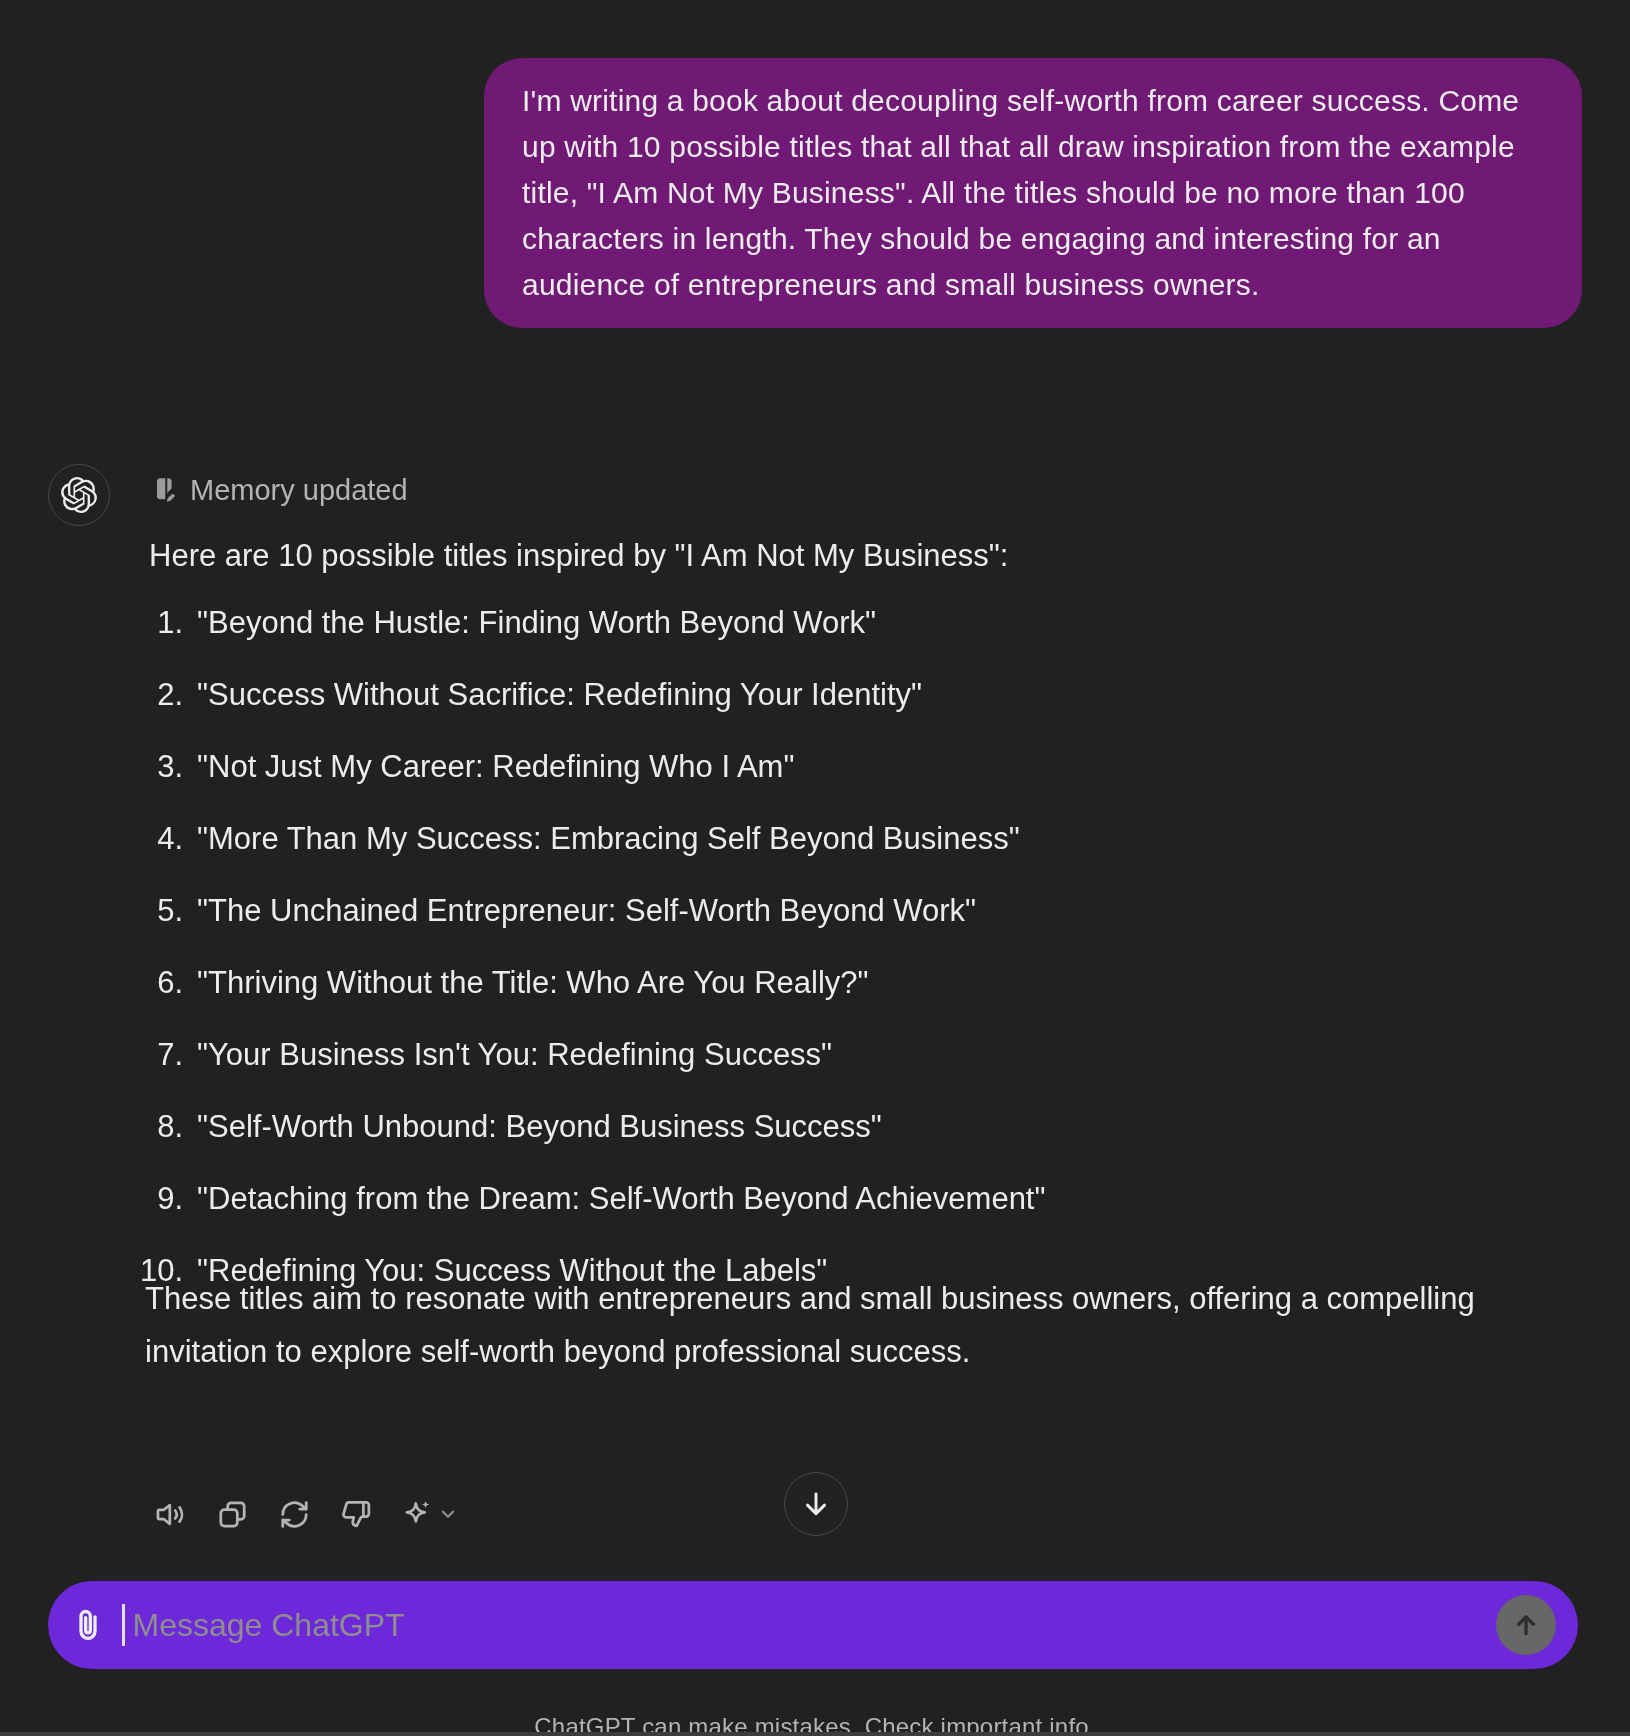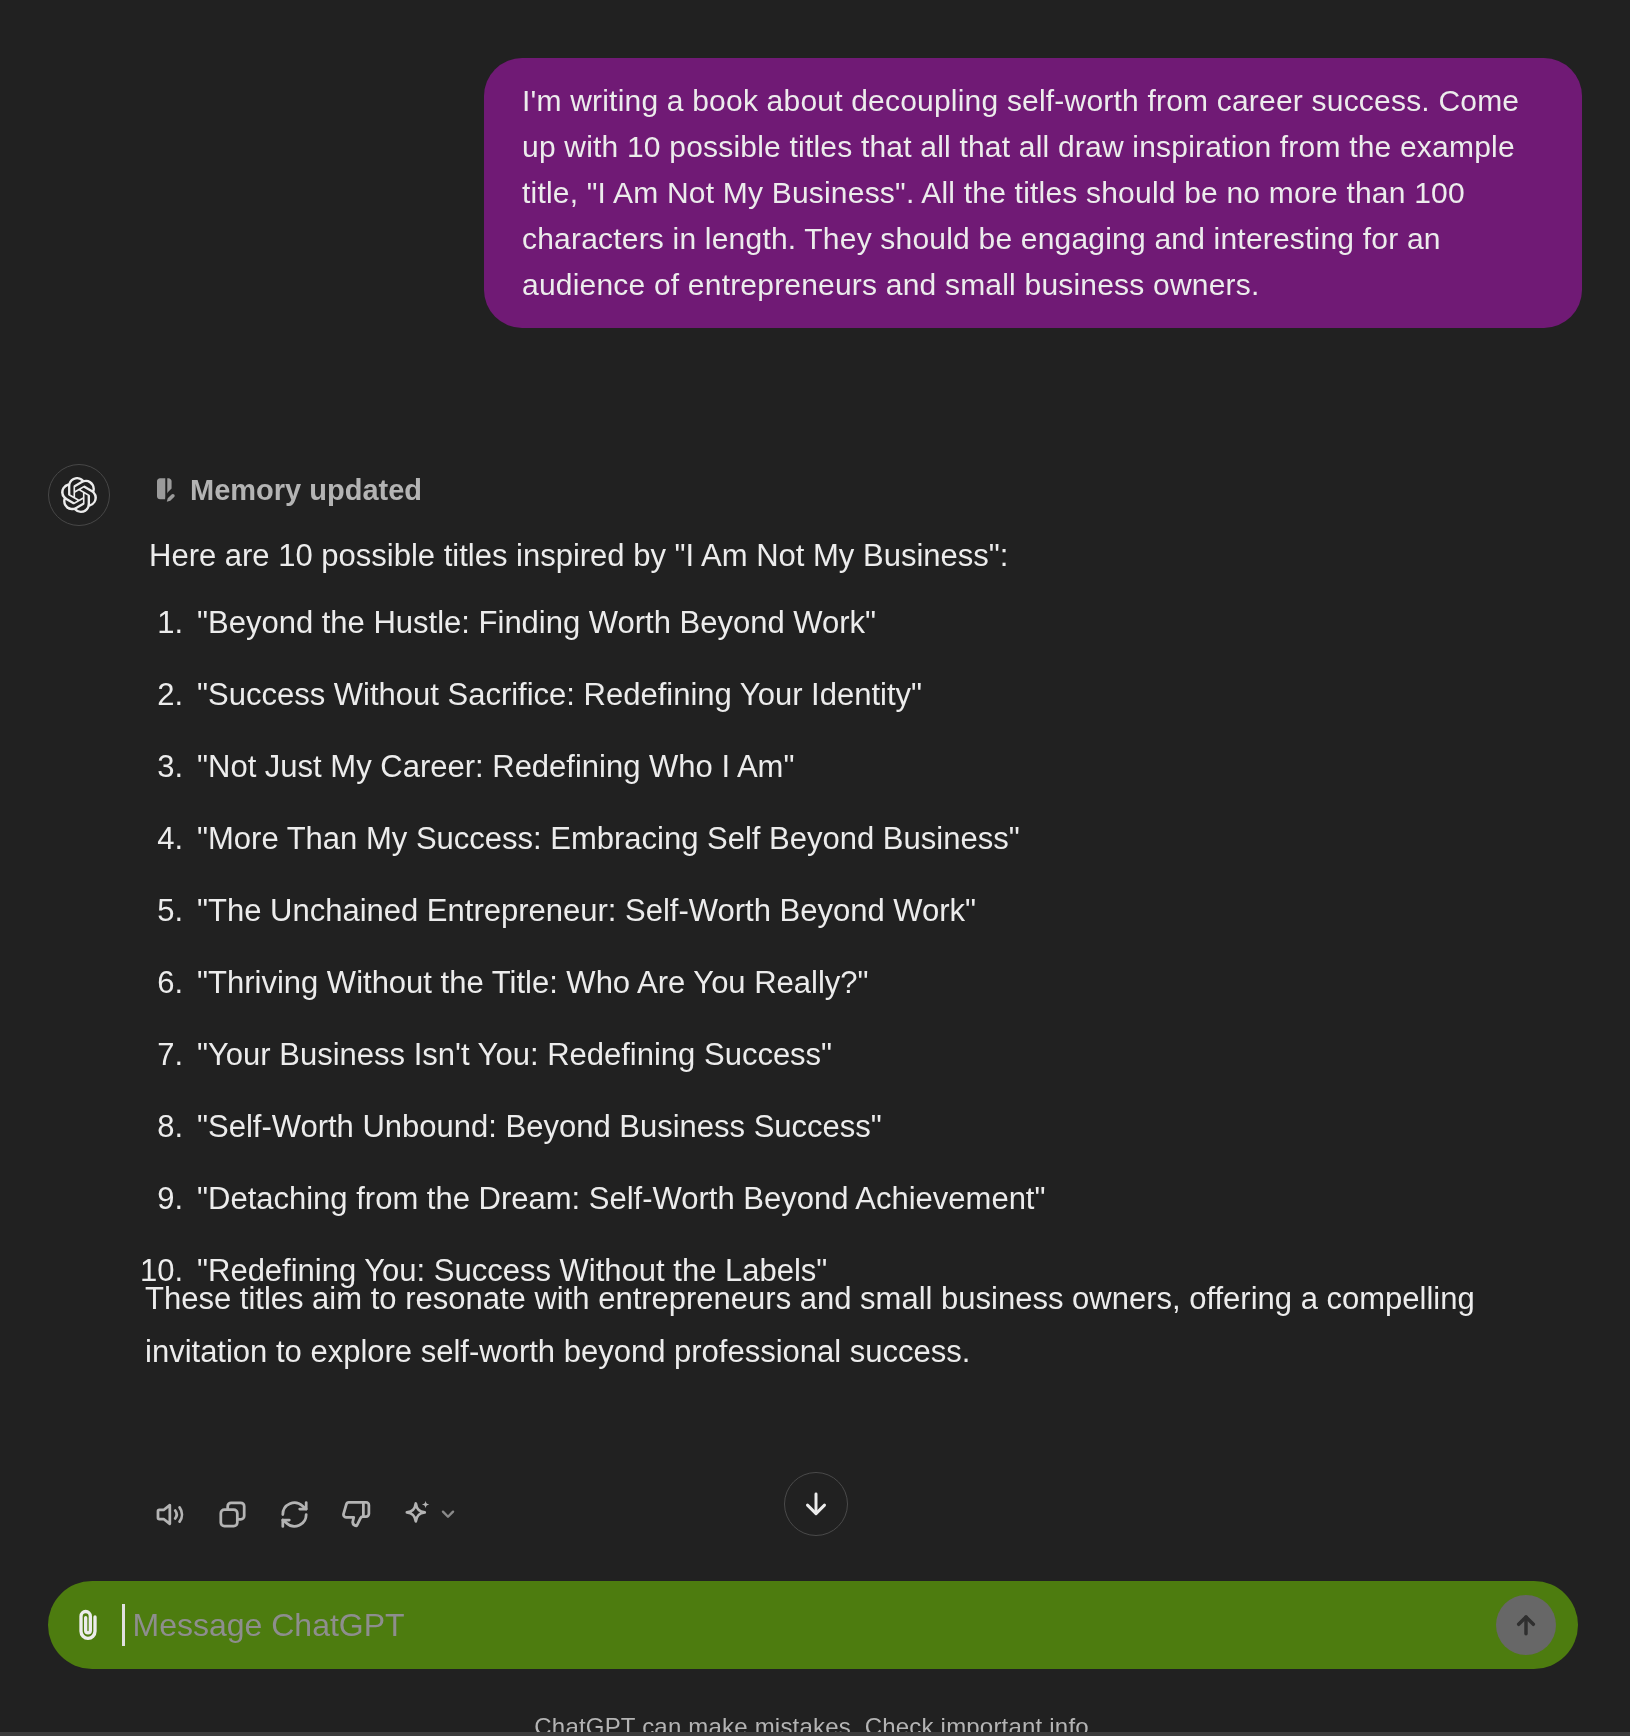--- a/index.html
+++ b/index.html
@@ -18,21 +18,21 @@
   
   .avatar{
     position:absolute;left:48px;top:464px;width:62px;height:62px;box-sizing:border-box;
     border:1.5px solid #474747;border-radius:50%;
     display:flex;align-items:center;justify-content:center;
   }
   .avatar svg{width:36px;height:36px;fill:#ececec;}
   .memory-badge{
     position:absolute;left:150px;top:473px;height:34px;
     display:flex;align-items:center;gap:12px;
-    color:#b4b4b4;font-size:29px;font-weight:700;cursor:pointer;
+    color:#b4b4b4;font-size:29px;font-weight:400;cursor:pointer;
   }
   .memory-badge svg{width:28px;height:28px;}
   .intro{
     position:absolute;left:145px;top:526px;margin:4px;
     font-size:31px;line-height:52px;color:#ececec;
   }
   ol.titles{
     position:absolute;left:145px;top:597px;margin:0;padding:0;
     list-style:none;counter-reset:item;
     font-size:31px;color:#ececec;
@@ -65,21 +65,21 @@
   .scroll-btn{
     position:absolute;left:784px;top:1472px;width:64px;height:64px;box-sizing:border-box;
     border-radius:50%;background:#212121;border:1.5px solid #4a4a4a;cursor:pointer;
     display:flex;align-items:center;justify-content:center;padding:0;
   }
   .scroll-btn svg{width:34px;height:34px;stroke:#ececec;fill:none;
     stroke-width:2.1;stroke-linecap:round;stroke-linejoin:round;}
   
   .composer{
     position:absolute;left:48px;top:1581px;width:1530px;height:88px;box-sizing:border-box;
-    background:#4d7c0f;border-radius:44px;
+    background:#6d28d9;border-radius:44px;
     display:flex;align-items:center;
   }
   .attach-btn{
     border:none;background:transparent;padding:0;margin-left:16px;cursor:pointer;
     width:48px;height:48px;display:flex;align-items:center;justify-content:center;
   }
   .attach-btn svg{width:40px;height:40px;stroke:#ececec;fill:none;
     stroke-width:2;stroke-linecap:round;stroke-linejoin:round;}
   .caret{
     width:2.5px;height:42px;background:#e0e0e0;margin-left:10px;flex:none;

